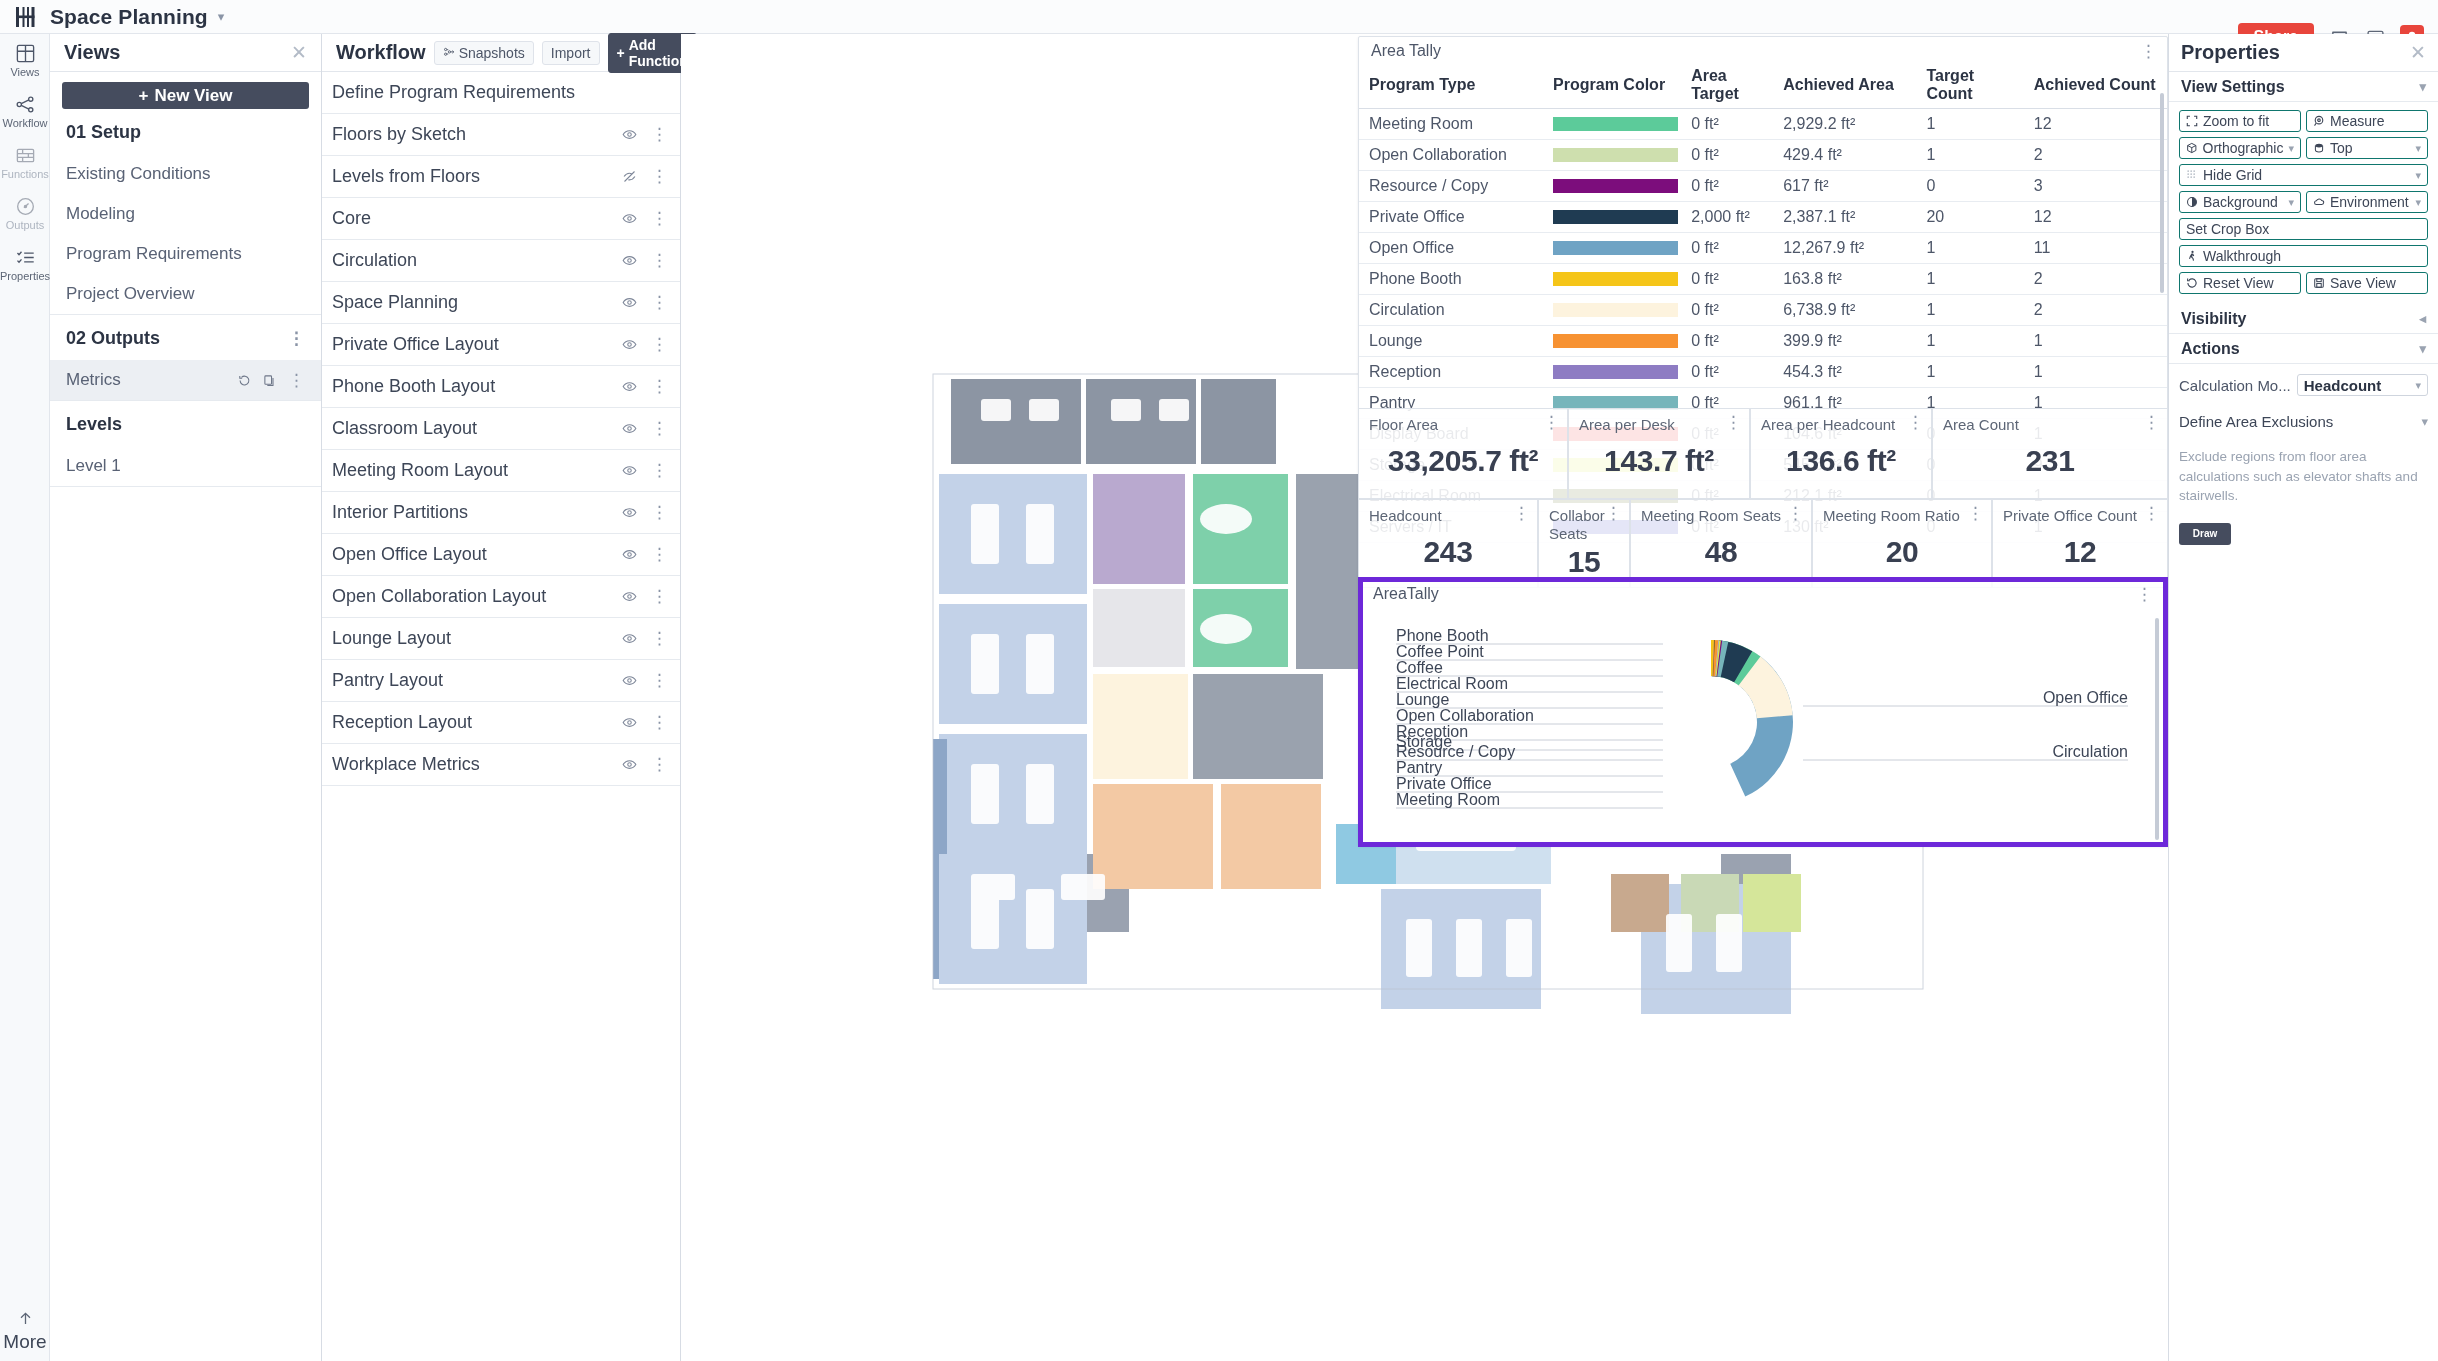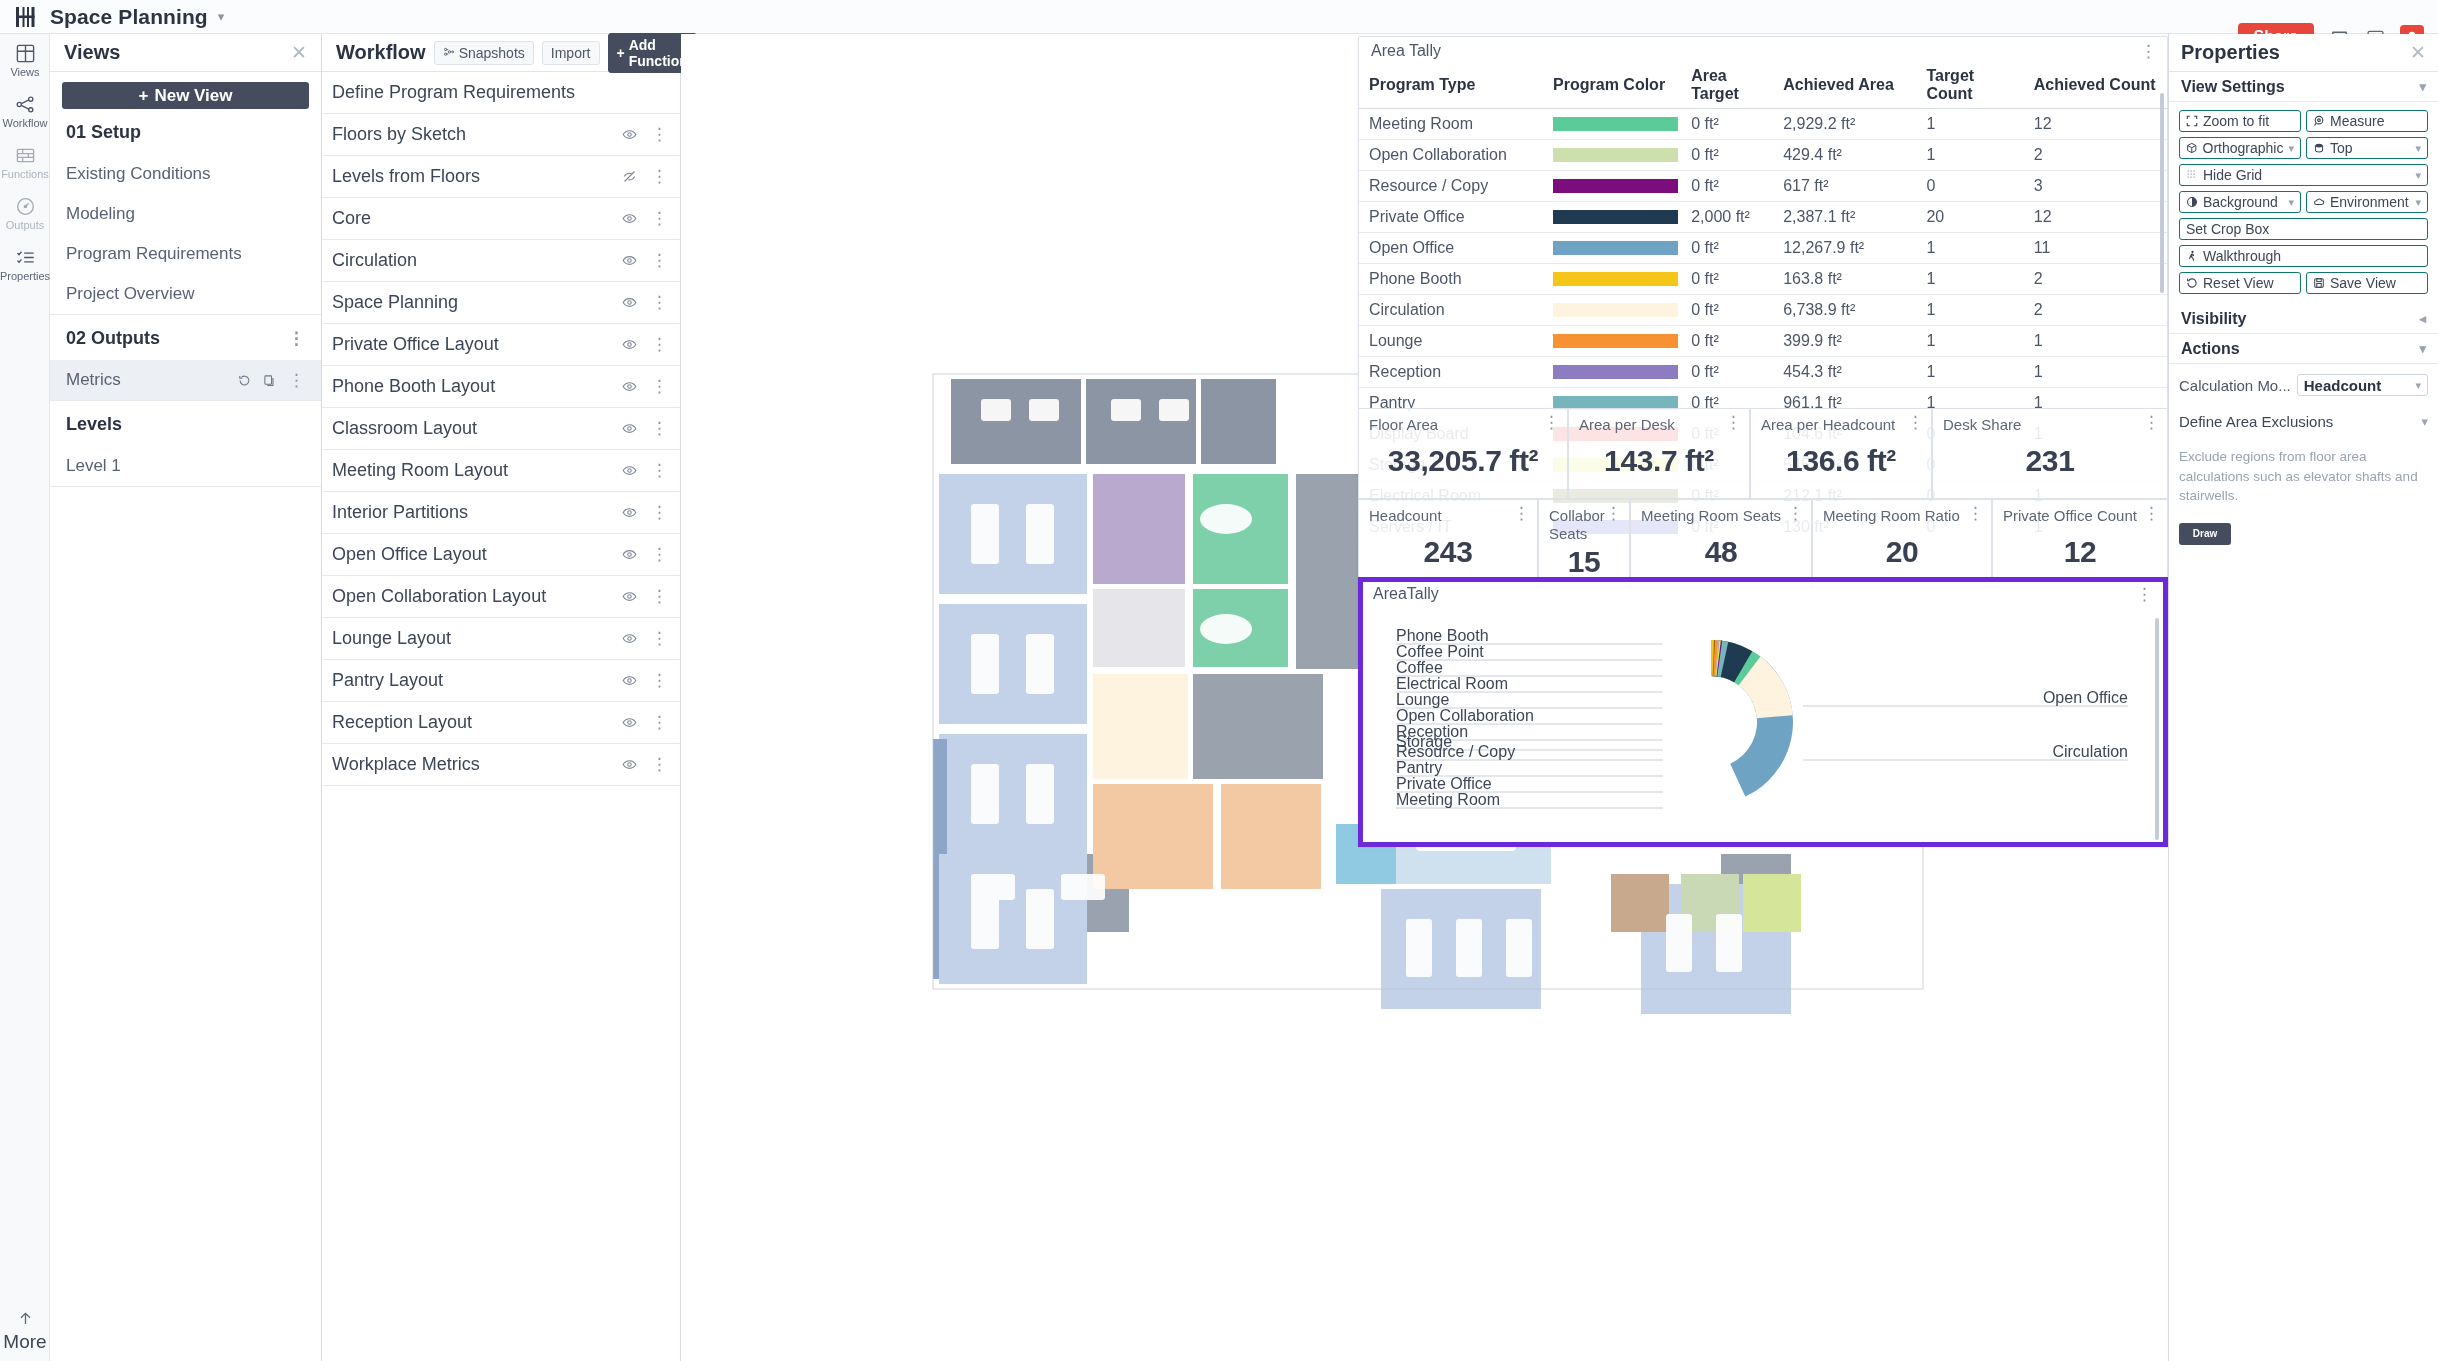--- a/index.html
+++ b/index.html
@@ -740,21 +740,21 @@
         <div class="mlabel">Area per Desk</div>
         <div class="mval">143.7 ft²</div>
         <span class="dots">⋮</span>
       </div>
       <div class="mcard" style="width:182px;height:91px">
         <div class="mlabel">Area per Headcount</div>
         <div class="mval">136.6 ft²</div>
         <span class="dots">⋮</span>
       </div>
       <div class="mcard" style="width:236px;height:91px">
-        <div class="mlabel">Desk Share</div>
+        <div class="mlabel">Area Count</div>
         <div class="mval">231</div>
         <span class="dots">⋮</span>
       </div>
     </div>
     <div class="mrow">
       <div class="mcard" style="width:180px;height:89px">
         <div class="mlabel">Headcount</div>
         <div class="mval">243</div>
         <span class="dots">⋮</span>
       </div>

